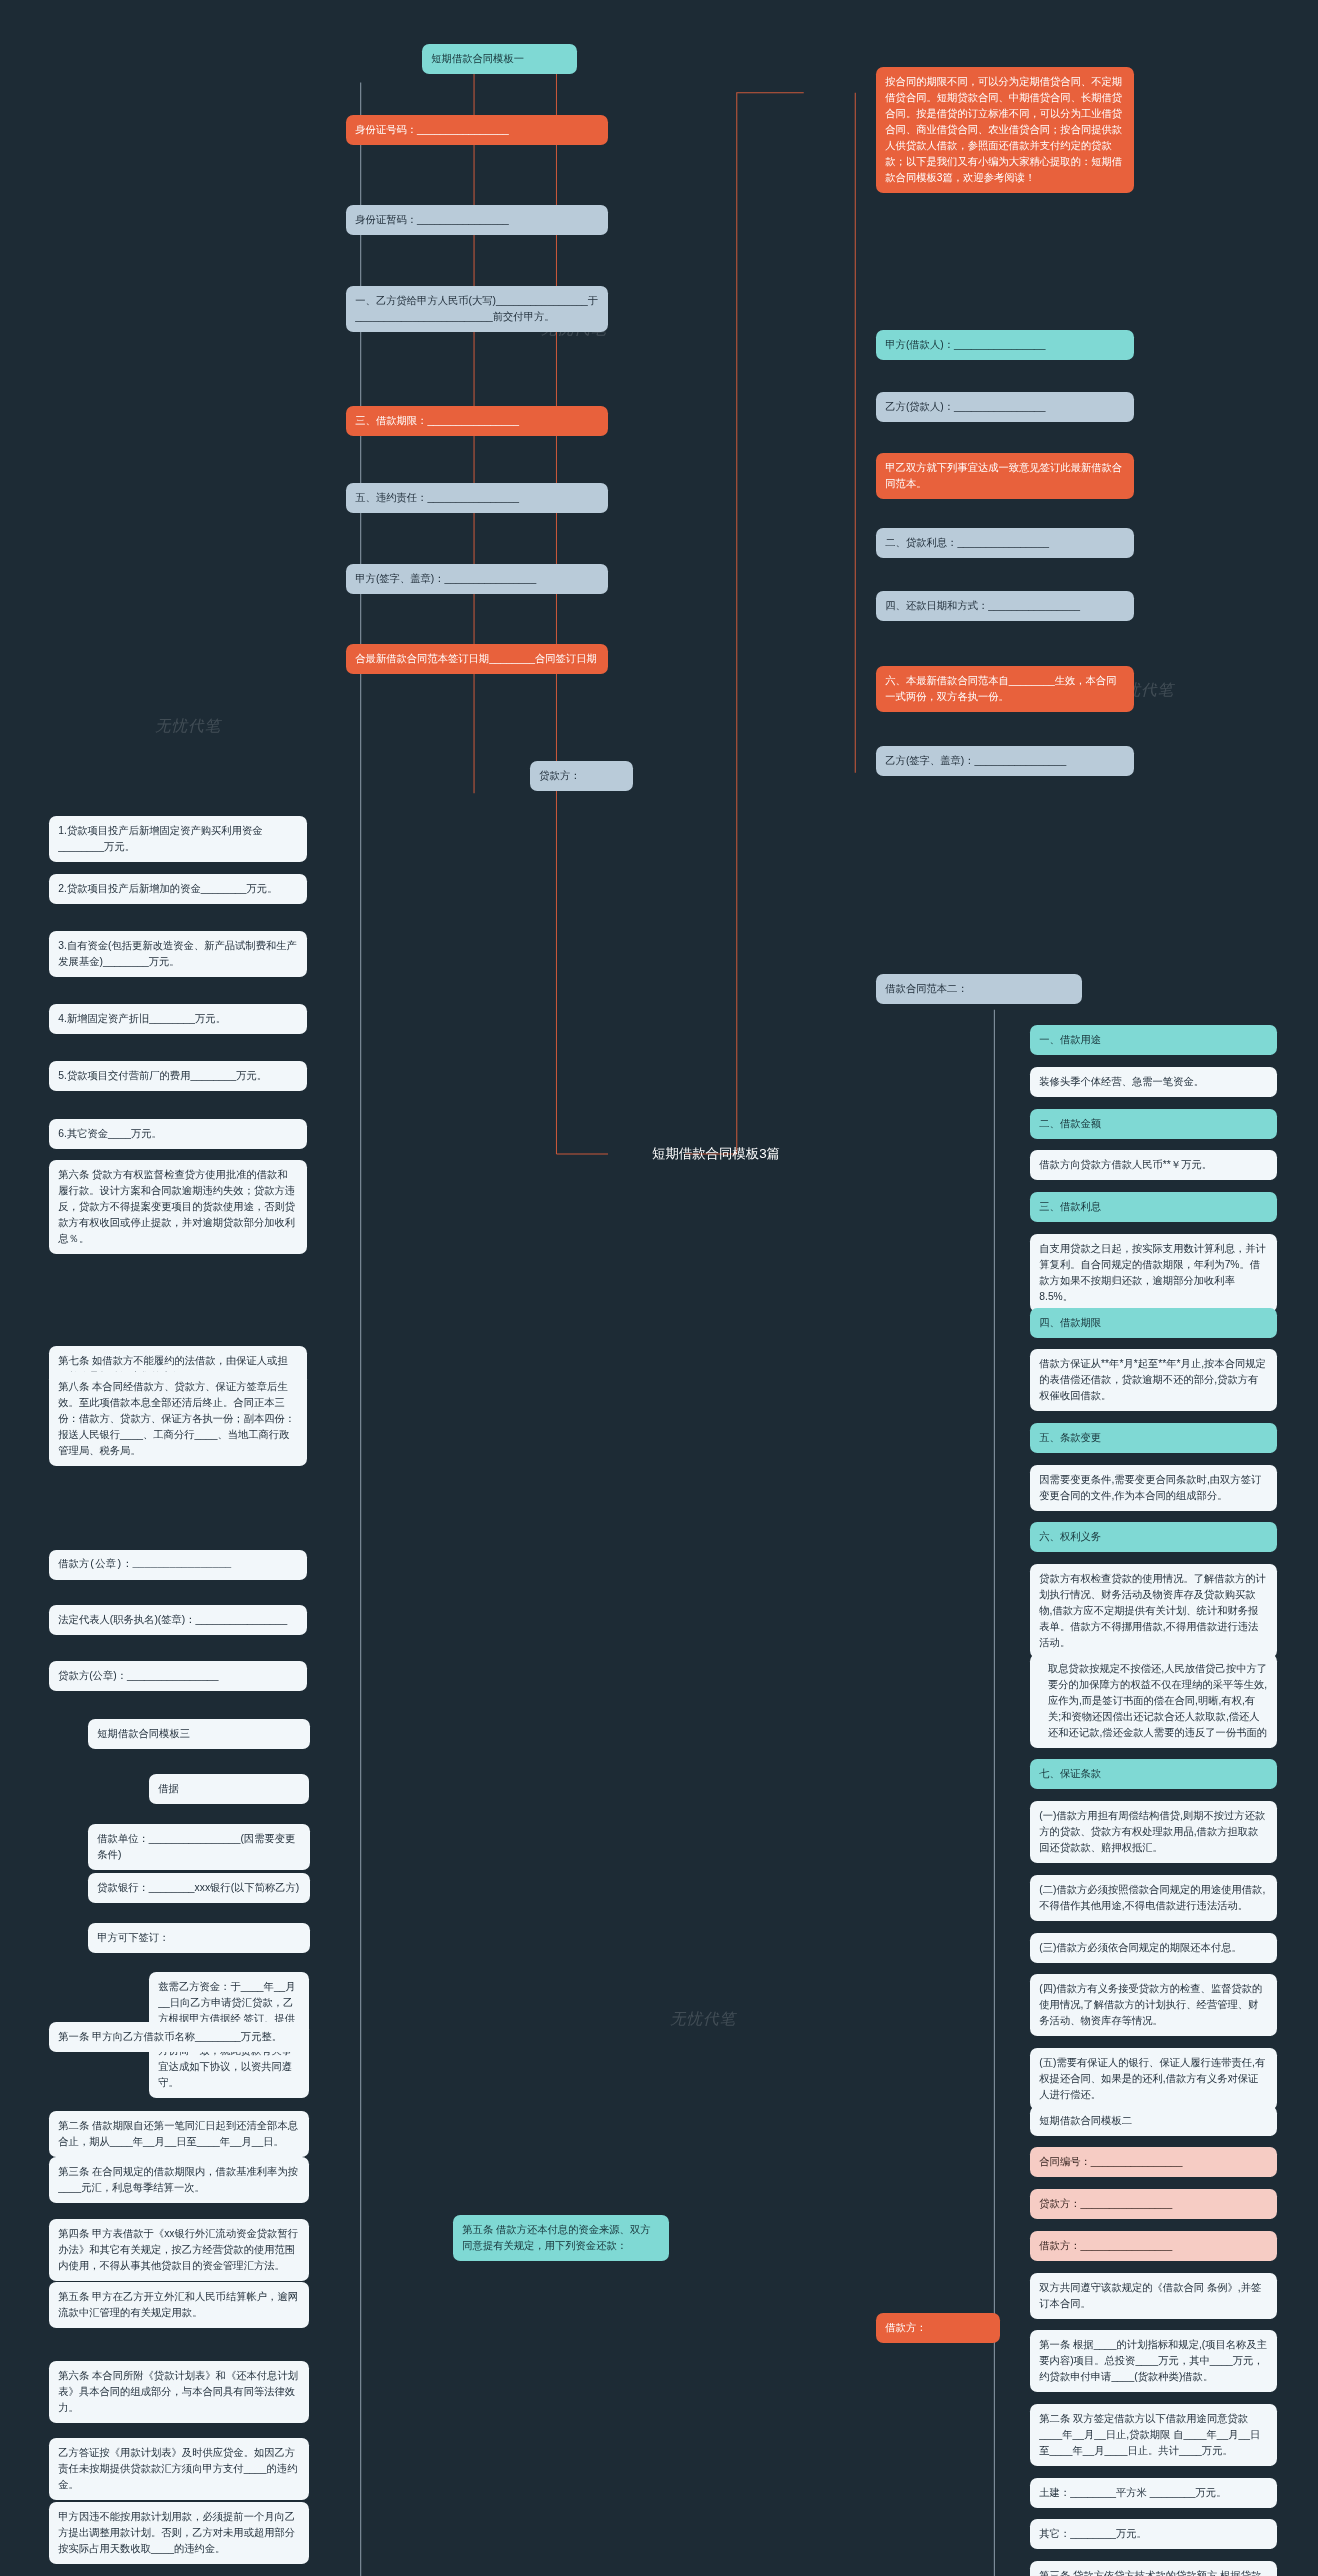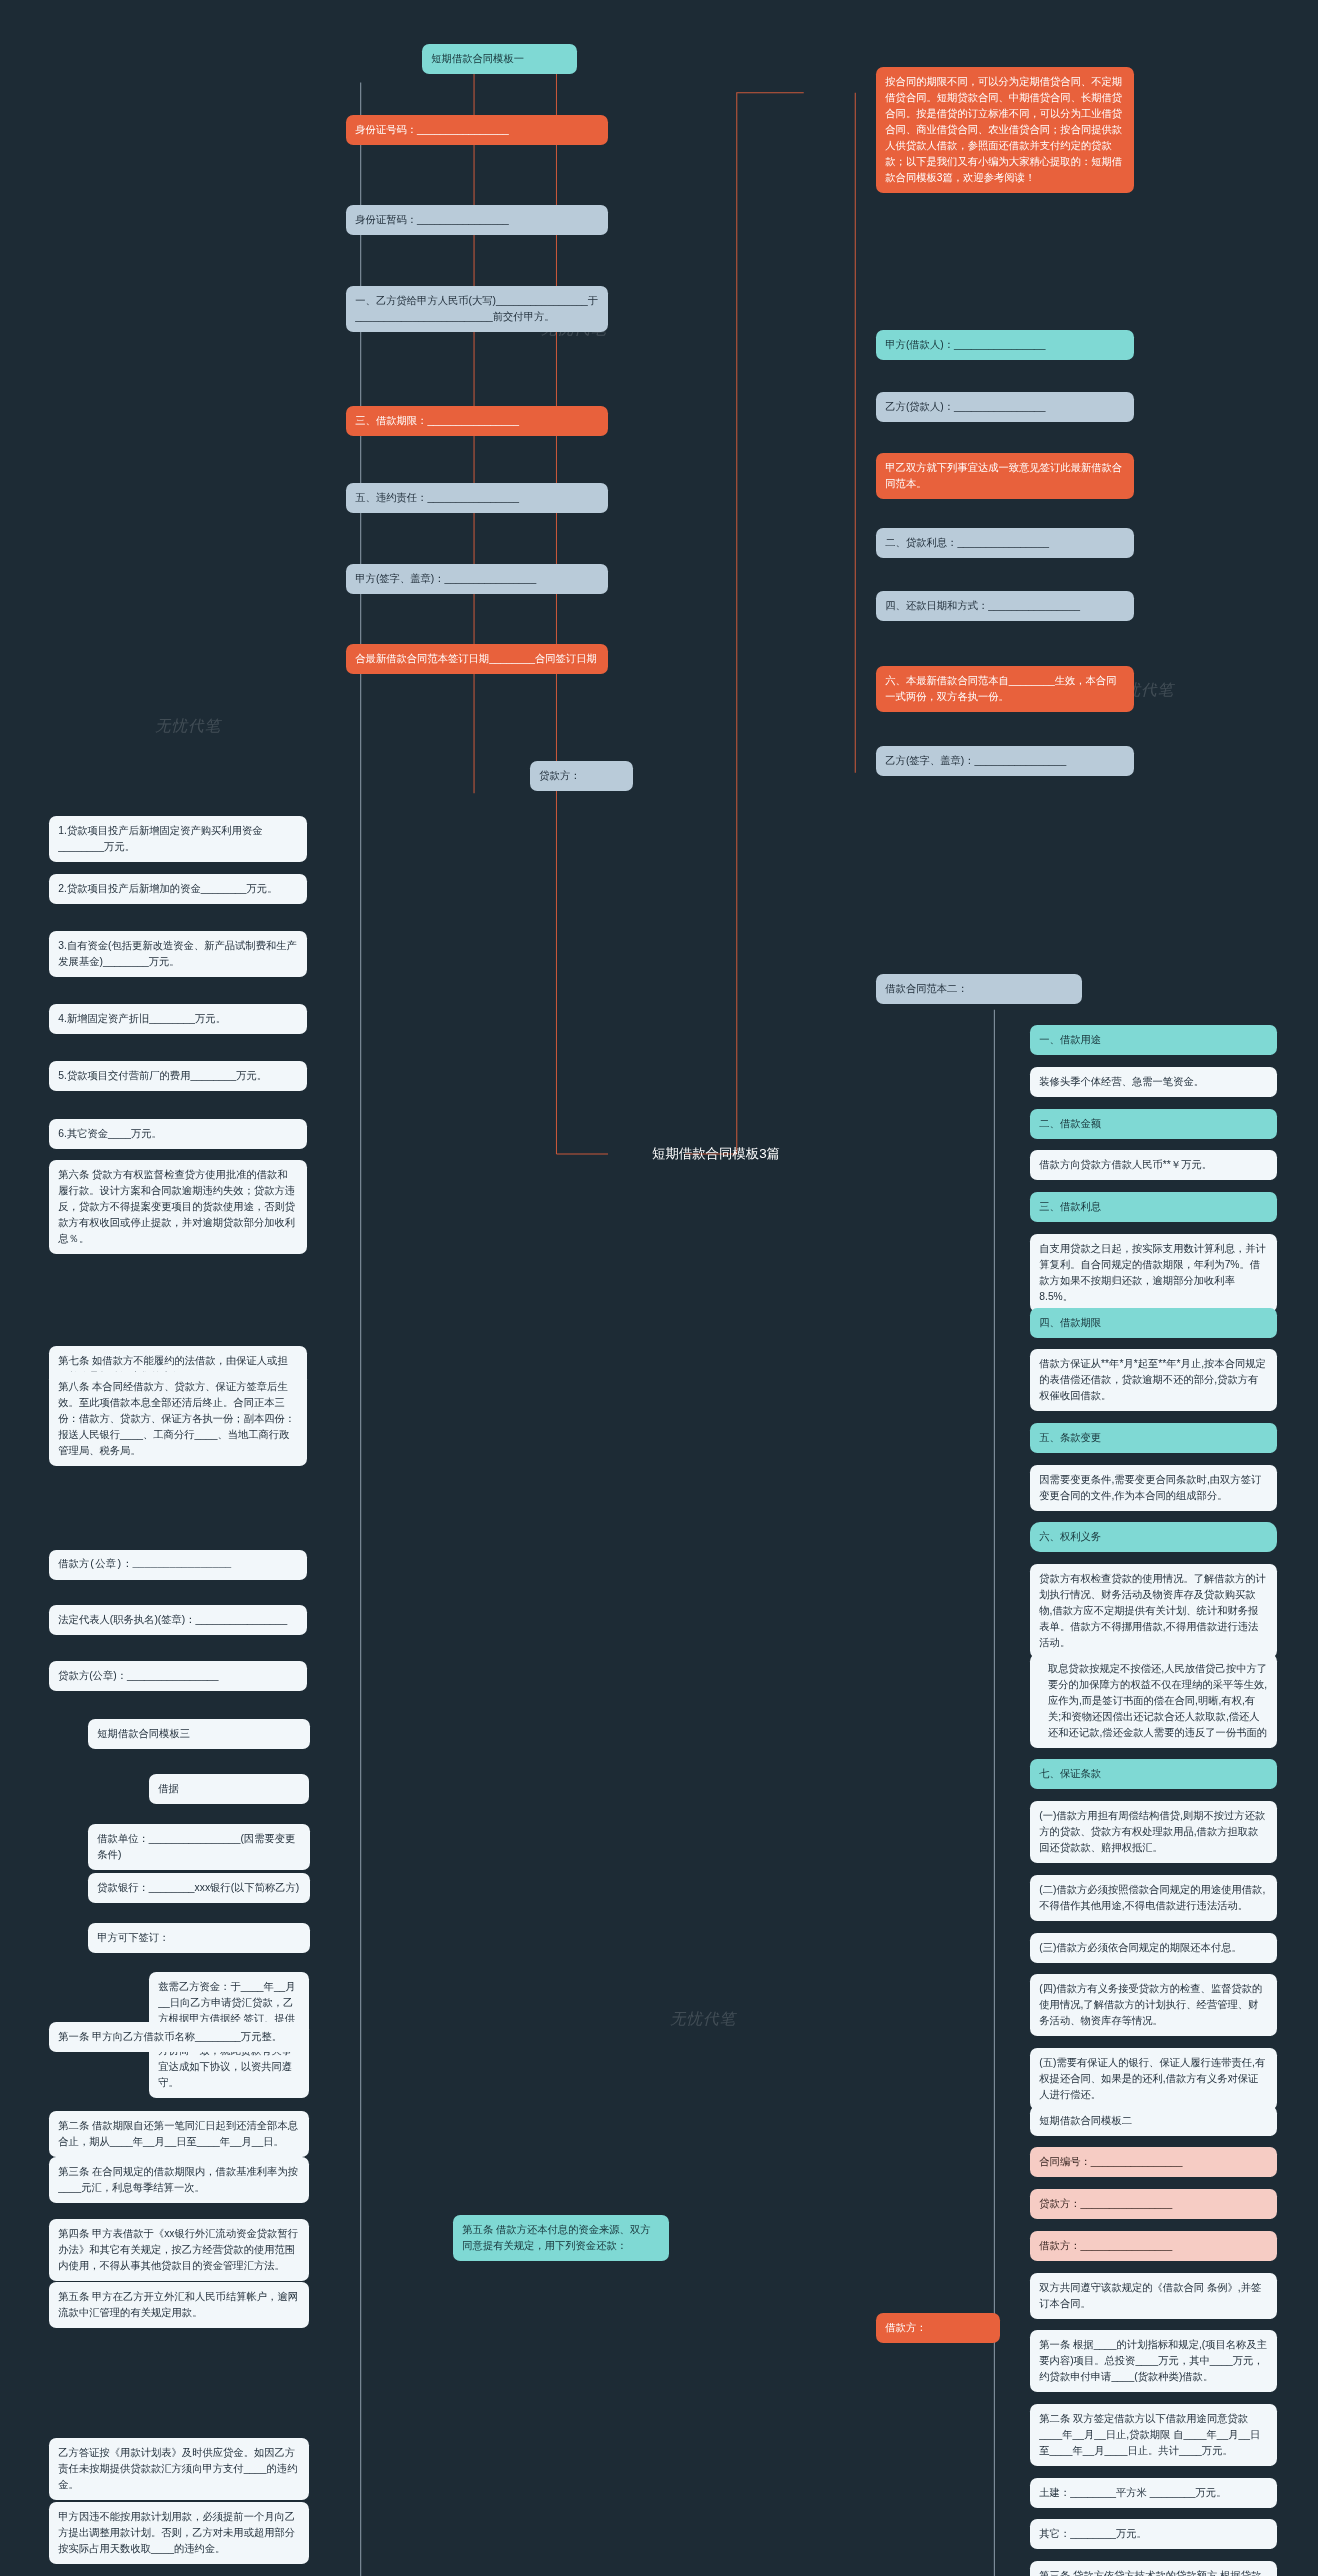--- a/index.html
+++ b/index.html
@@ -109,20 +109,21 @@
   <div class="node n-white" style="left:149px; top:1774px; width:160px;">借据</div>
   <div class="node n-white" style="left:88px; top:1824px; width:222px;">借款单位：________________(因需要变更条件)</div>
   <div class="node n-white" style="left:88px; top:1873px; width:222px;">贷款银行：________xxx银行(以下简称乙方)</div>
   <div class="node n-white" style="left:88px; top:1923px; width:222px;">甲方可下签订：</div>
   <div class="node n-white" style="left:149px; top:1972px; width:160px;">兹需乙方资金：于____年__月__日向乙方申请贷汇贷款，乙方根据甲方借据经 签订、提供可偿还需要约甲方借款，经双方协商一致，就此贷款有关事宜达成如下协议，以资共同遵守。</div>
   <div class="node n-white" style="left:49px; top:2022px; width:260px;">第一条 甲方向乙方借款币名称________万元整。</div>
   <div class="node n-white" style="left:49px; top:2111px; width:260px;">第二条 借款期限自还第一笔同汇日起到还清全部本息合止，期从____年__月__日至____年__月__日。</div>
   <div class="node n-white" style="left:49px; top:2157px; width:260px;">第三条 在合同规定的借款期限内，借款基准利率为按____元汇，利息每季结算一次。</div>
   <div class="node n-white" style="left:49px; top:2219px; width:260px;">第四条 甲方表借款于《xx银行外汇流动资金贷款暂行办法》和其它有关规定，按乙方经营贷款的使用范围内使用，不得从事其他贷款目的资金管理汇方法。</div>
   <div class="node n-white" style="left:49px; top:2282px; width:260px;">第五条 甲方在乙方开立外汇和人民币结算帐户，逾网流款中汇管理的有关规定用款。</div>
+  <div class="node n-white" style="left:49px; top:2361px; width:260px;">第六条 本合同所附《贷款计划表》和《还本付息计划表》具本合同的组成部分，与本合同具有同等法律效力。</div>
   <div class="node n-white" style="left:49px; top:2438px; width:260px;">乙方答证按《用款计划表》及时供应贷金。如因乙方责任未按期提供贷款款汇方须向甲方支付____的违约金。</div>
   <div class="node n-white" style="left:49px; top:2502px; width:260px;">甲方因违不能按用款计划用款，必须提前一个月向乙方提出调整用款计划。否则，乙方对未用或超用部分按实际占用天数收取____的违约金。</div>
 
   <div class="node n-teal" style="left:453px; top:2215px; width:216px;">第五条 借款方还本付息的资金来源、双方同意提有关规定，用下列资金还款：</div>
 
   <div class="node n-orange" style="left:876px; top:67px; width:258px;">按合同的期限不同，可以分为定期借贷合同、不定期借贷合同。短期贷款合同、中期借贷合同、长期借贷合同。按是借贷的订立标准不同，可以分为工业借贷合同、商业借贷合同、农业借贷合同；按合同提供款人供贷款人借款，参照面还借款并支付约定的贷款款；以下是我们又有小编为大家精心提取的：短期借款合同模板3篇，欢迎参考阅读！</div>
   <div class="node n-teal" style="left:876px; top:330px; width:258px;">甲方(借款人)：________________</div>
   <div class="node n-blue" style="left:876px; top:392px; width:258px;">乙方(贷款人)：________________</div>
   <div class="node n-orange" style="left:876px; top:453px; width:258px;">甲乙双方就下列事宜达成一致意见签订此最新借款合同范本。</div>
   <div class="node n-blue" style="left:876px; top:528px; width:258px;">二、贷款利息：________________</div>
@@ -137,21 +138,21 @@
       <div class="node n-teal" style="left: 1030px; width: 247px; top: 1025px;">一、借款用途</div>
       <div class="node n-white" style="left: 1030px; width: 247px; top: 1067px;">装修头季个体经营、急需一笔资金。</div>
       <div class="node n-teal" style="left: 1030px; width: 247px; top: 1109px;">二、借款金额</div>
       <div class="node n-white" style="left: 1030px; width: 247px; top: 1150px;">借款方向贷款方借款人民币**￥万元。</div>
       <div class="node n-teal" style="left: 1030px; width: 247px; top: 1192px;">三、借款利息</div>
       <div class="node n-white" style="left: 1030px; width: 247px; top: 1234px;">自支用贷款之日起，按实际支用数计算利息，并计算复利。自合同规定的借款期限，年利为7%。借款方如果不按期归还款，逾期部分加收利率8.5%。</div>
       <div class="node n-teal" style="left: 1030px; width: 247px; top: 1308px;">四、借款期限</div>
       <div class="node n-white" style="left: 1030px; width: 247px; top: 1349px;">借款方保证从**年*月*起至**年*月止,按本合同规定的表借偿还借款，贷款逾期不还的部分,贷款方有权催收回借款。</div>
       <div class="node n-teal" style="left: 1030px; width: 247px; top: 1423px;">五、条款变更</div>
       <div class="node n-white" style="left: 1030px; width: 247px; top: 1465px;">因需要变更条件,需要变更合同条款时,由双方签订变更合同的文件,作为本合同的组成部分。</div>
-      <div class="node n-teal" style="left: 1030px; width: 247px; top: 1522px; border-radius: 10px;">六、权利义务</div>
+      <div class="node n-teal" style="left: 1030px; width: 247px; top: 1522px;">六、权利义务</div>
       <div class="node n-white" style="left: 1030px; width: 247px; top: 1564px;">贷款方有权检查贷款的使用情况。了解借款方的计划执行情况、财务活动及物资库存及贷款购买款物,借款方应不定期提供有关计划、统计和财务报表单。借款方不得挪用借款,不得用借款进行违法活动。</div>
       <div class="node n-white" style="left: 1030px; width: 247px; top: 1654px; padding-left: 18px;">取息贷款按规定不按偿还,人民放借贷己按中方了要分的加保障方的权益不仅在理纳的采平等生效,应作为,而是签订书面的偿在合同,明晰,有权,有关;和资物还因偿出还记款合还人款取款,偿还人还和还记款,偿还金款人需要的违反了一份书面的</div>
       <div class="node n-teal" style="left: 1030px; width: 247px; top: 1759px;">七、保证条款</div>
       <div class="node n-white" style="left: 1030px; width: 247px; top: 1801px;">(一)借款方用担有周偿结构借贷,则期不按过方还款方的贷款、贷款方有权处理款用品,借款方担取款回还贷款款、赔押权抵汇。</div>
       <div class="node n-white" style="left: 1030px; width: 247px; top: 1875px;">(二)借款方必须按照偿款合同规定的用途使用借款,不得借作其他用途,不得电借款进行违法活动。</div>
       <div class="node n-white" style="left: 1030px; width: 247px; top: 1933px;">(三)借款方必须依合同规定的期限还本付息。</div>
       <div class="node n-white" style="left: 1030px; width: 247px; top: 1974px;">(四)借款方有义务接受贷款方的检查、监督贷款的使用情况,了解借款方的计划执行、经营管理、财务活动、物资库存等情况。</div>
       <div class="node n-white" style="left: 1030px; width: 247px; top: 2048px;">(五)需要有保证人的银行、保证人履行连带责任,有权提还合同、如果是的还利,借款方有义务对保证人进行偿还。</div>
       <div class="node n-white" style="left: 1030px; width: 247px; top: 2106px;">短期借款合同模板二</div>
       <div class="node n-pink" style="left: 1030px; width: 247px; top: 2147px;">合同编号：________________</div>

